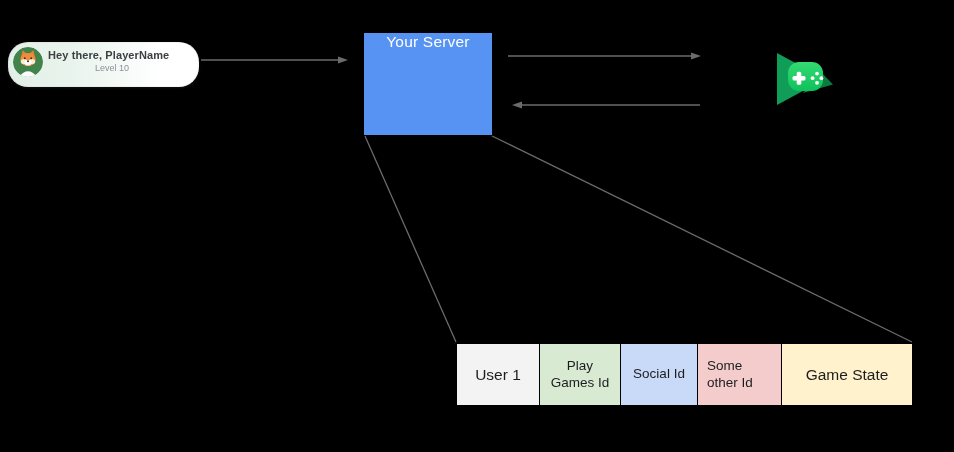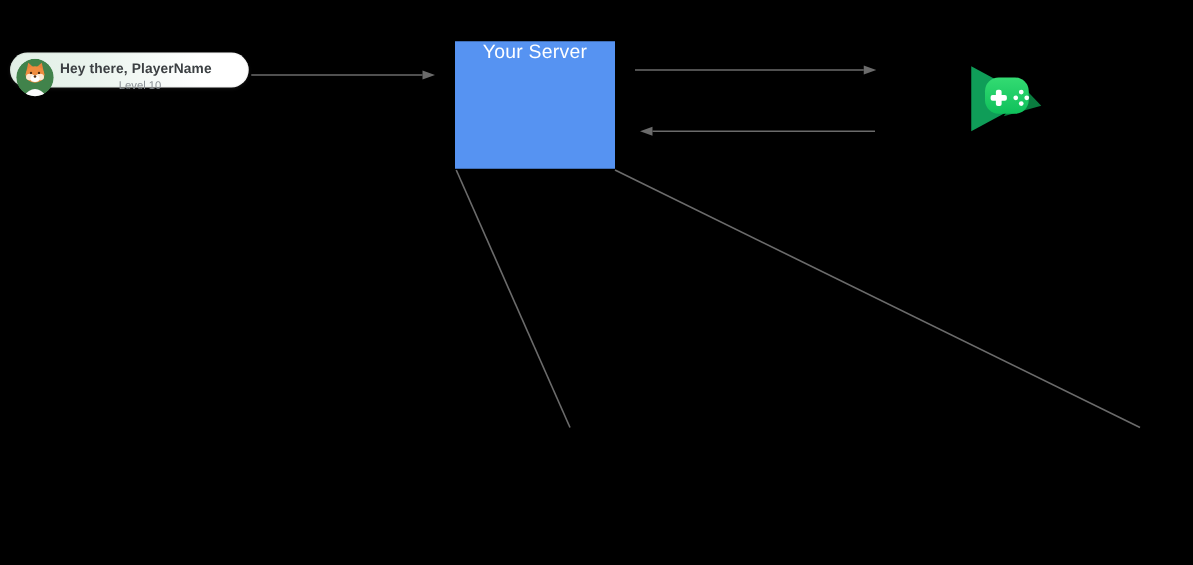--- a/index.html
+++ b/index.html
@@ -5,21 +5,21 @@
   html,body{margin:0;padding:0;background:#000;}
   .canvas{
     position:relative;width:954px;height:452px;background:#000;overflow:hidden;
     font-family:"Liberation Sans",sans-serif;
   }
   
   .connectors{position:absolute;left:0;top:0;width:954px;height:452px;}
 
   
   .player-pill{
-    position:absolute;left:8px;top:42px;width:191px;height:28px;
+    position:absolute;left:8px;top:42px;width:191px;height:45px;
     border-radius:20px;
     background:linear-gradient(90deg,#e2efe6 0%,#eaf4ee 35%,#ffffff 80%);
     box-shadow:0 1px 3px rgba(255,255,255,0.08), inset 0 0 0 1px rgba(0,0,0,0.04);
   }
   .player-avatar{position:absolute;left:5px;top:5px;width:30px;height:30px;}
   .player-texts{position:absolute;left:40px;top:7px;display:flex;flex-direction:column;gap:2px;}
   .player-greeting{font-size:11px;font-weight:700;color:#3c4043;letter-spacing:.1px;white-space:nowrap;}
   .player-level{font-size:9px;color:#8a9095;padding-left:47px;}
 
   
@@ -109,14 +109,23 @@
       <rect x="13" y="12" width="35" height="29" rx="11" fill="url(#padgrad)"></rect>
       <rect x="17.5" y="26" width="13" height="4.6" rx="1.6" fill="#ffffff"></rect>
       <rect x="21.7" y="21.8" width="4.6" height="13" rx="1.6" fill="#ffffff"></rect>
       <circle cx="42" cy="23.6" r="1.9" fill="#ffffff"></circle>
       <circle cx="37.6" cy="28.2" r="1.9" fill="#ffffff"></circle>
       <circle cx="46.4" cy="28.2" r="1.9" fill="#ffffff"></circle>
       <circle cx="42" cy="32.8" r="1.9" fill="#ffffff"></circle>
     </g>
   </svg>
 
+  <div class="record-table">
+    <div class="cell cell-0">User 1</div>
+    <div class="cell cell-1">Play
+Games Id</div>
+    <div class="cell cell-2">Social Id</div>
+    <div class="cell cell-3">Some
+other Id</div>
+    <div class="cell cell-4">Game State</div>
+  </div>
 
 </div>
 
 </body></html>

